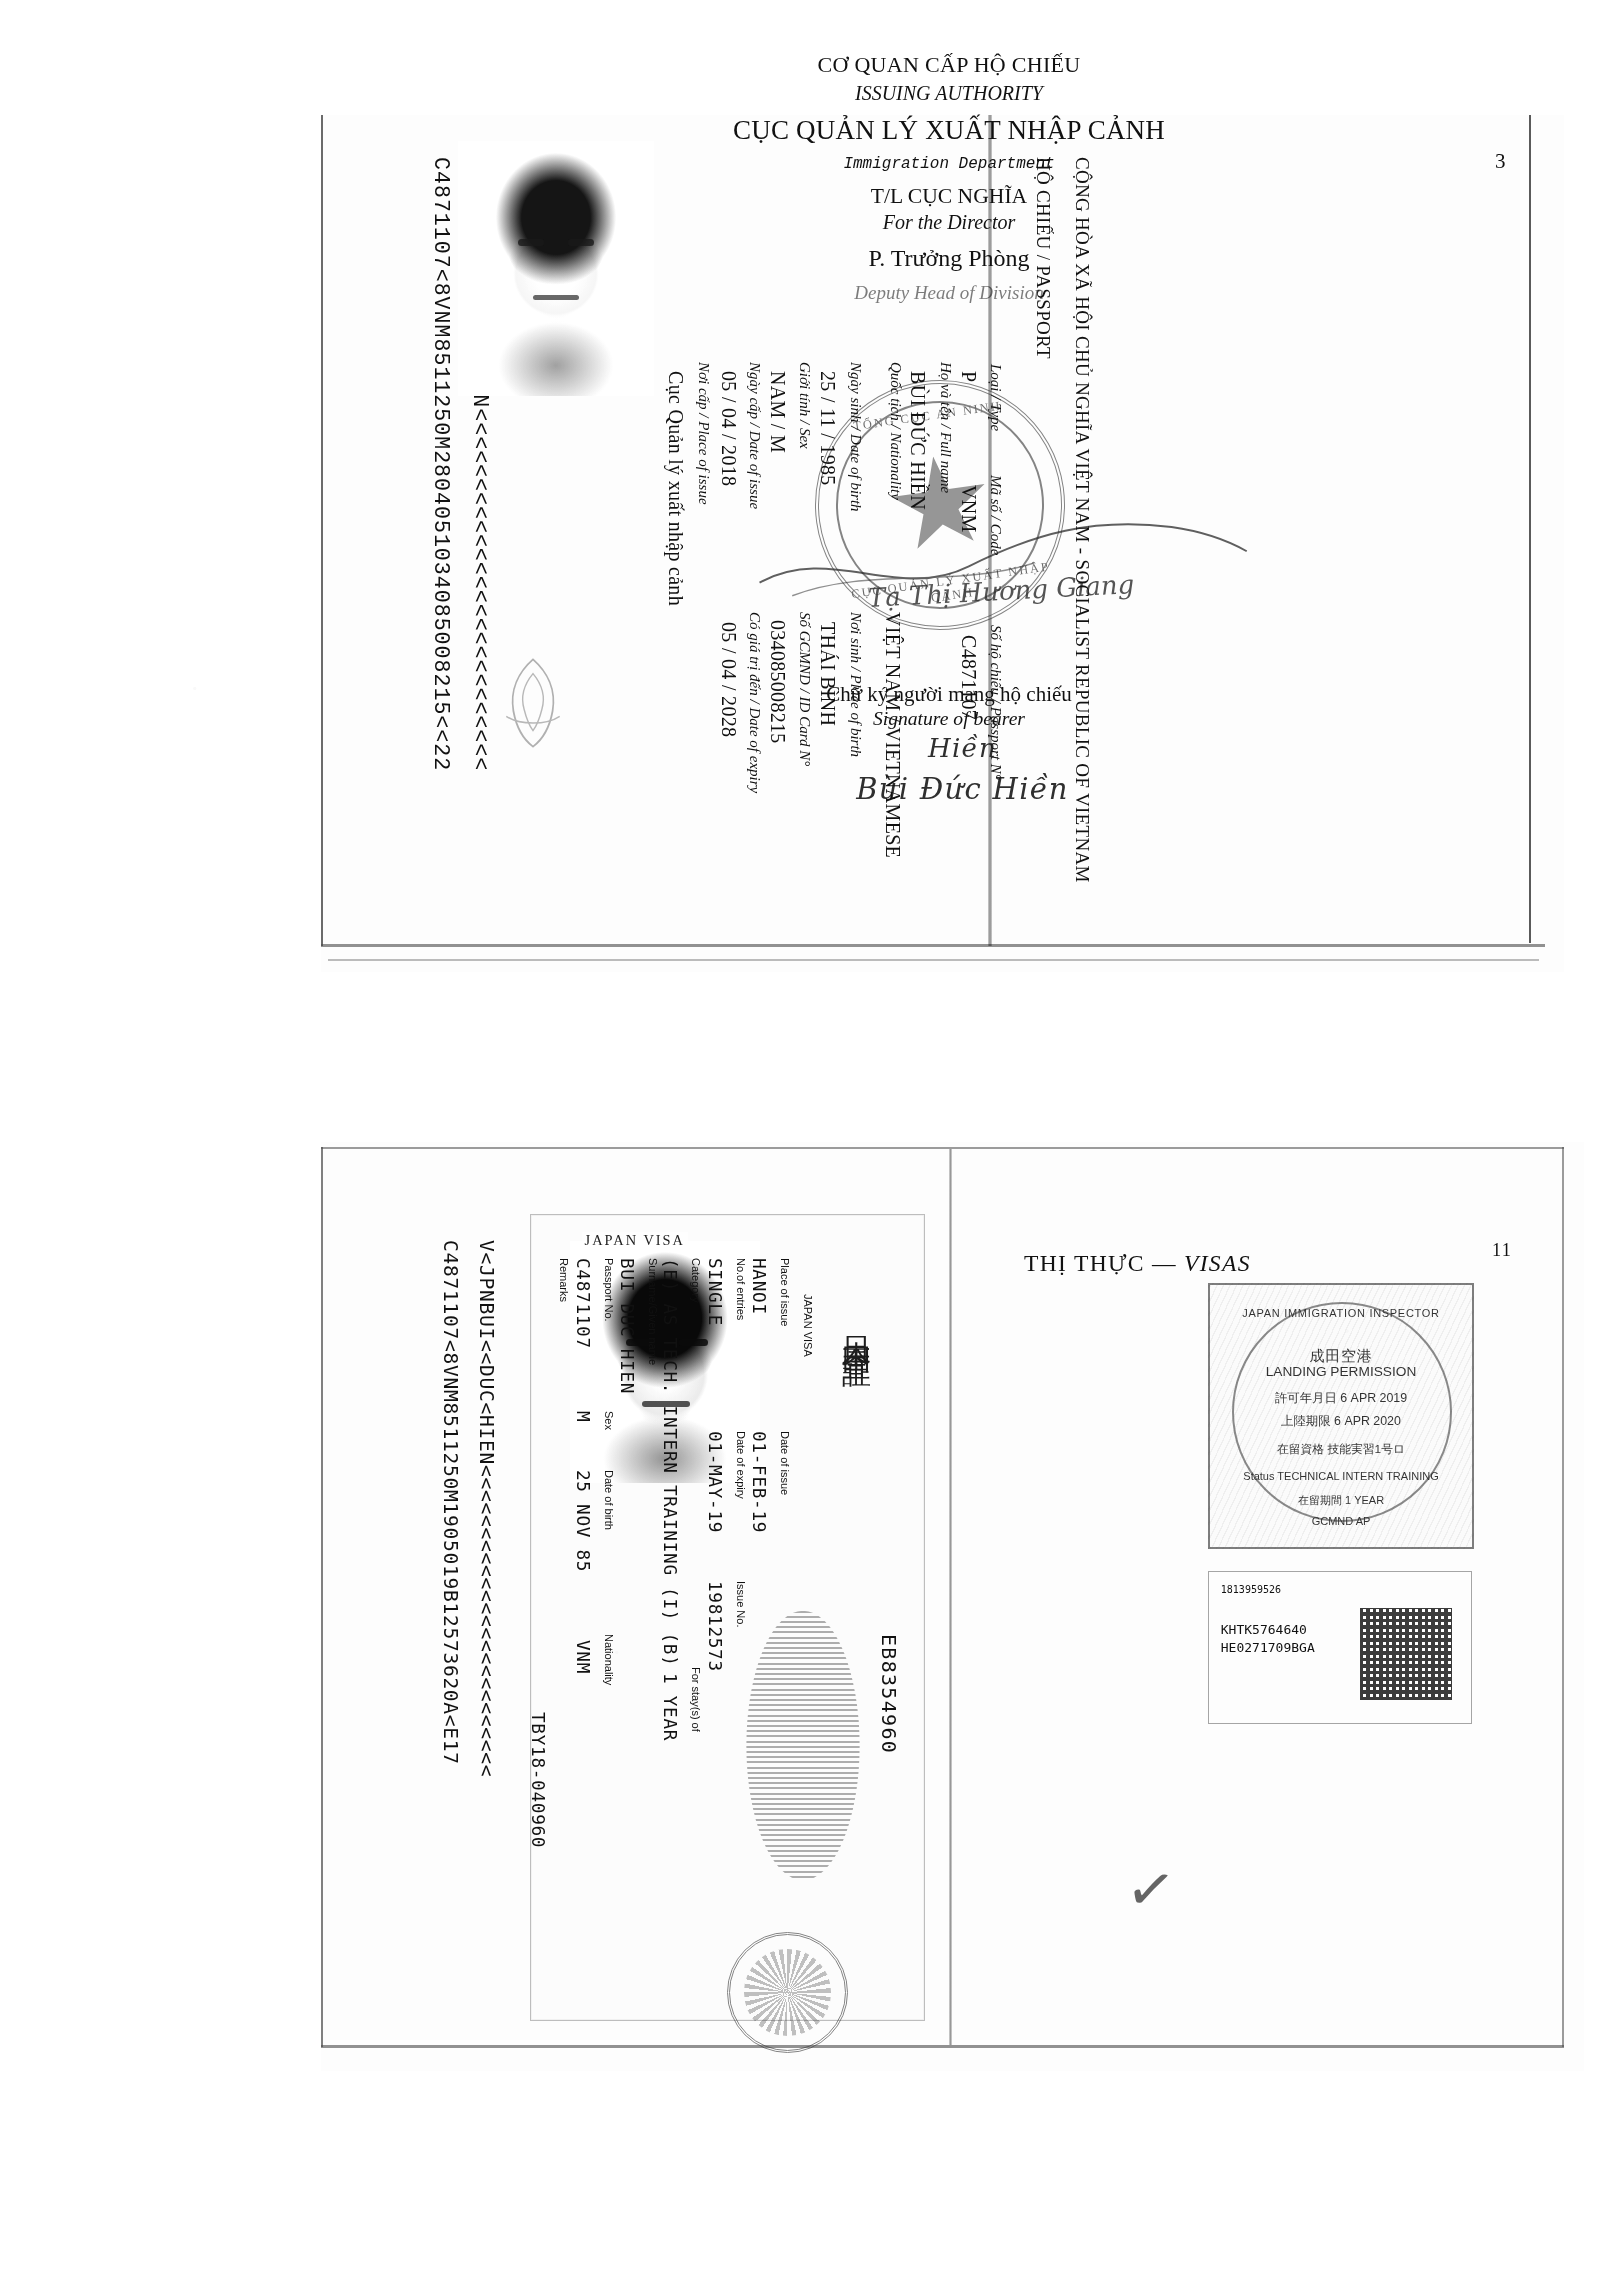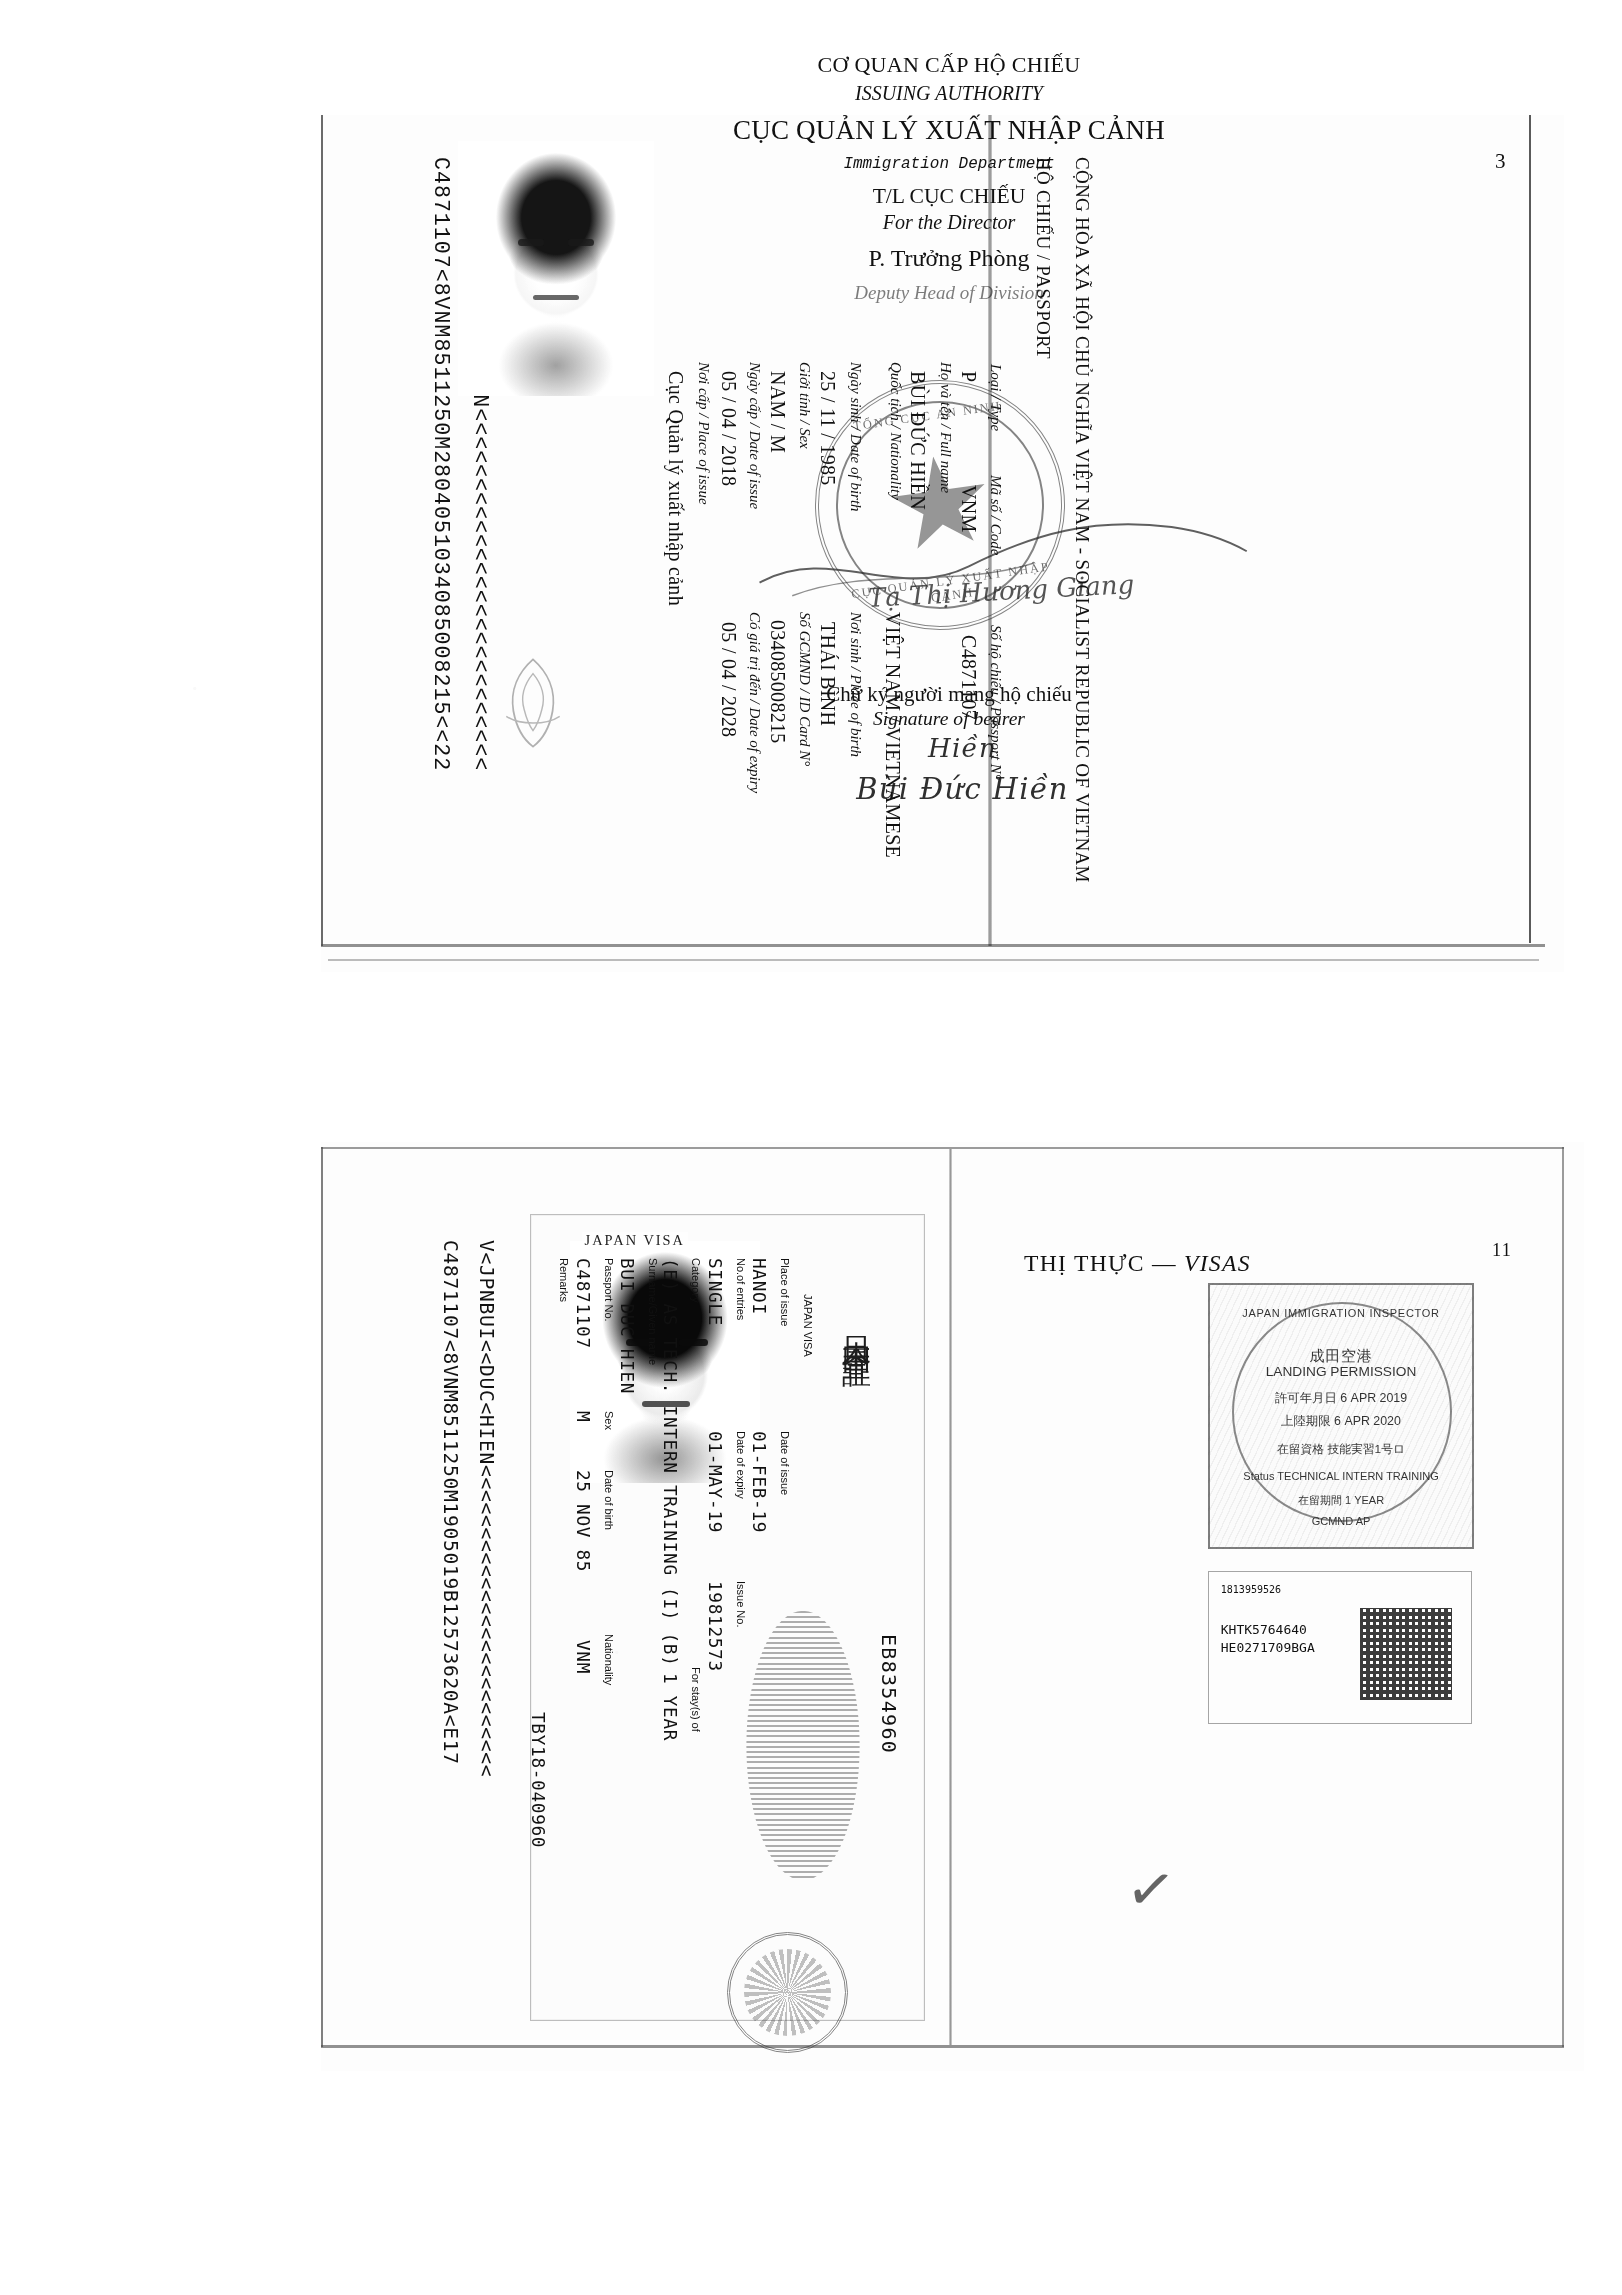--- a/index.html
+++ b/index.html
@@ -221,21 +221,21 @@
     <div class="rbox"></div>
   </div>
 
   <div class="pagenum">3</div>
 
   <div class="auth">
     <div class="l1">CƠ QUAN CẤP HỘ CHIẾU</div>
     <div class="l2">ISSUING AUTHORITY</div>
     <div class="l3">CỤC QUẢN LÝ XUẤT NHẬP CẢNH</div>
     <div class="l4">Immigration Department</div>
-    <div class="l5">T/L CỤC CHIẾU</div>
+    <div class="l5">T/L CỤC NGHĨA</div>
     <div class="l6">For the Director</div>
     <div class="l7">P. Trưởng Phòng</div>
     <div class="l8">Deputy Head of Division</div>
   </div>
 
   <div class="stamp">
     <div class="t-top">TỔNG CỤC AN NINH</div>
     <div class="star"></div>
     <div class="t-bot">CỤC QUẢN LÝ XUẤT NHẬP CẢNH</div>
   </div>

